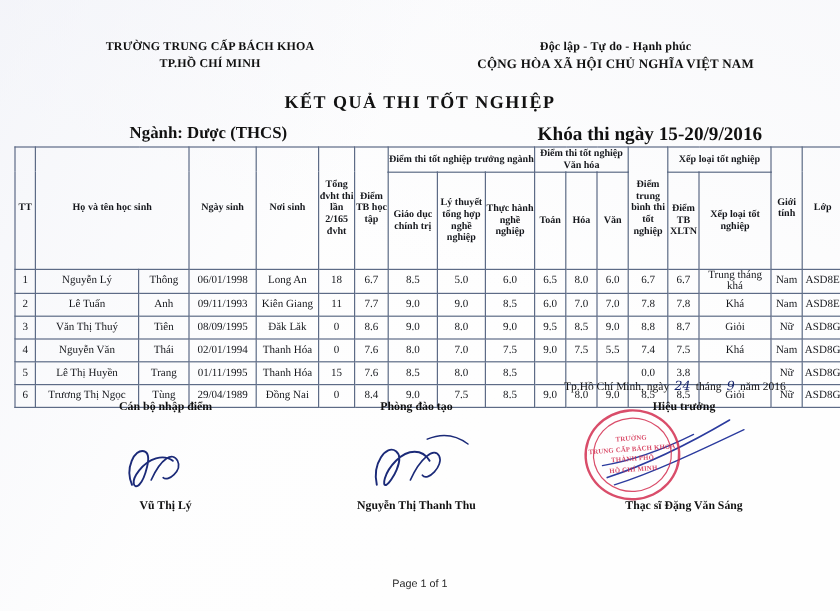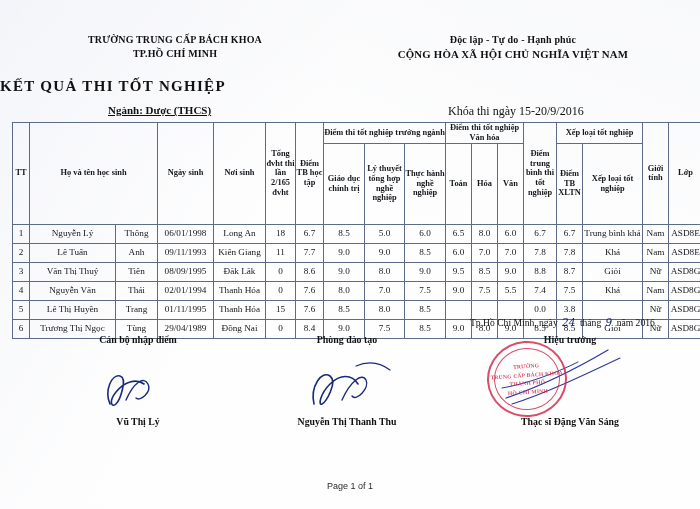--- a/index.html
+++ b/index.html
@@ -57,46 +57,46 @@
     font-weight: bold;
     font-size: 10.8px;
     letter-spacing: .2px;
   }
 
   .title {
     position: absolute;
     top: 78px;
     left: 0;
     right: 0;
+    text-align: center;
     font-size: 15px;
     font-weight: bold;
     letter-spacing: 1.3px;
   }
 
   .subline {
     position: absolute;
     top: 104px;
     left: 0;
     right: 0;
     height: 16px;
   }
   .subline .nganh {
     position: absolute;
     left: 108px;
     top: 0;
-    font-size: 11px;
-    font-weight: bold;
-    text-decoration: underline;
+    font-size: 14px;
+    font-weight: bold;
   }
   .subline .khoa {
     position: absolute;
     left: 448px;
     top: 0;
-    font-size: 12px;
-    font-weight: normal;
+    font-size: 16px;
+    font-weight: bold;
   }
 
   
   table.grid {
     position: absolute;
     top: 122px;
     left: 12px;
     width: 676px;
     border-collapse: collapse;
     table-layout: fixed;
@@ -289,21 +289,21 @@
         <td>18</td>
         <td>6.7</td>
         <td>8.5</td>
         <td>5.0</td>
         <td>6.0</td>
         <td>6.5</td>
         <td>8.0</td>
         <td>6.0</td>
         <td>6.7</td>
         <td>6.7</td>
-        <td class="tiny">Trung bình khá</td>
+        <td class="tiny">Trung tháng khá</td>
         <td>Nam</td>
         <td>ASD8E</td>
       </tr>
       <tr>
         <td>2</td>
         <td class="name-first">Lê Tuấn</td>
         <td>Anh</td>
         <td>09/11/1993</td>
         <td>Kiên Giang</td>
         <td>11</td>

